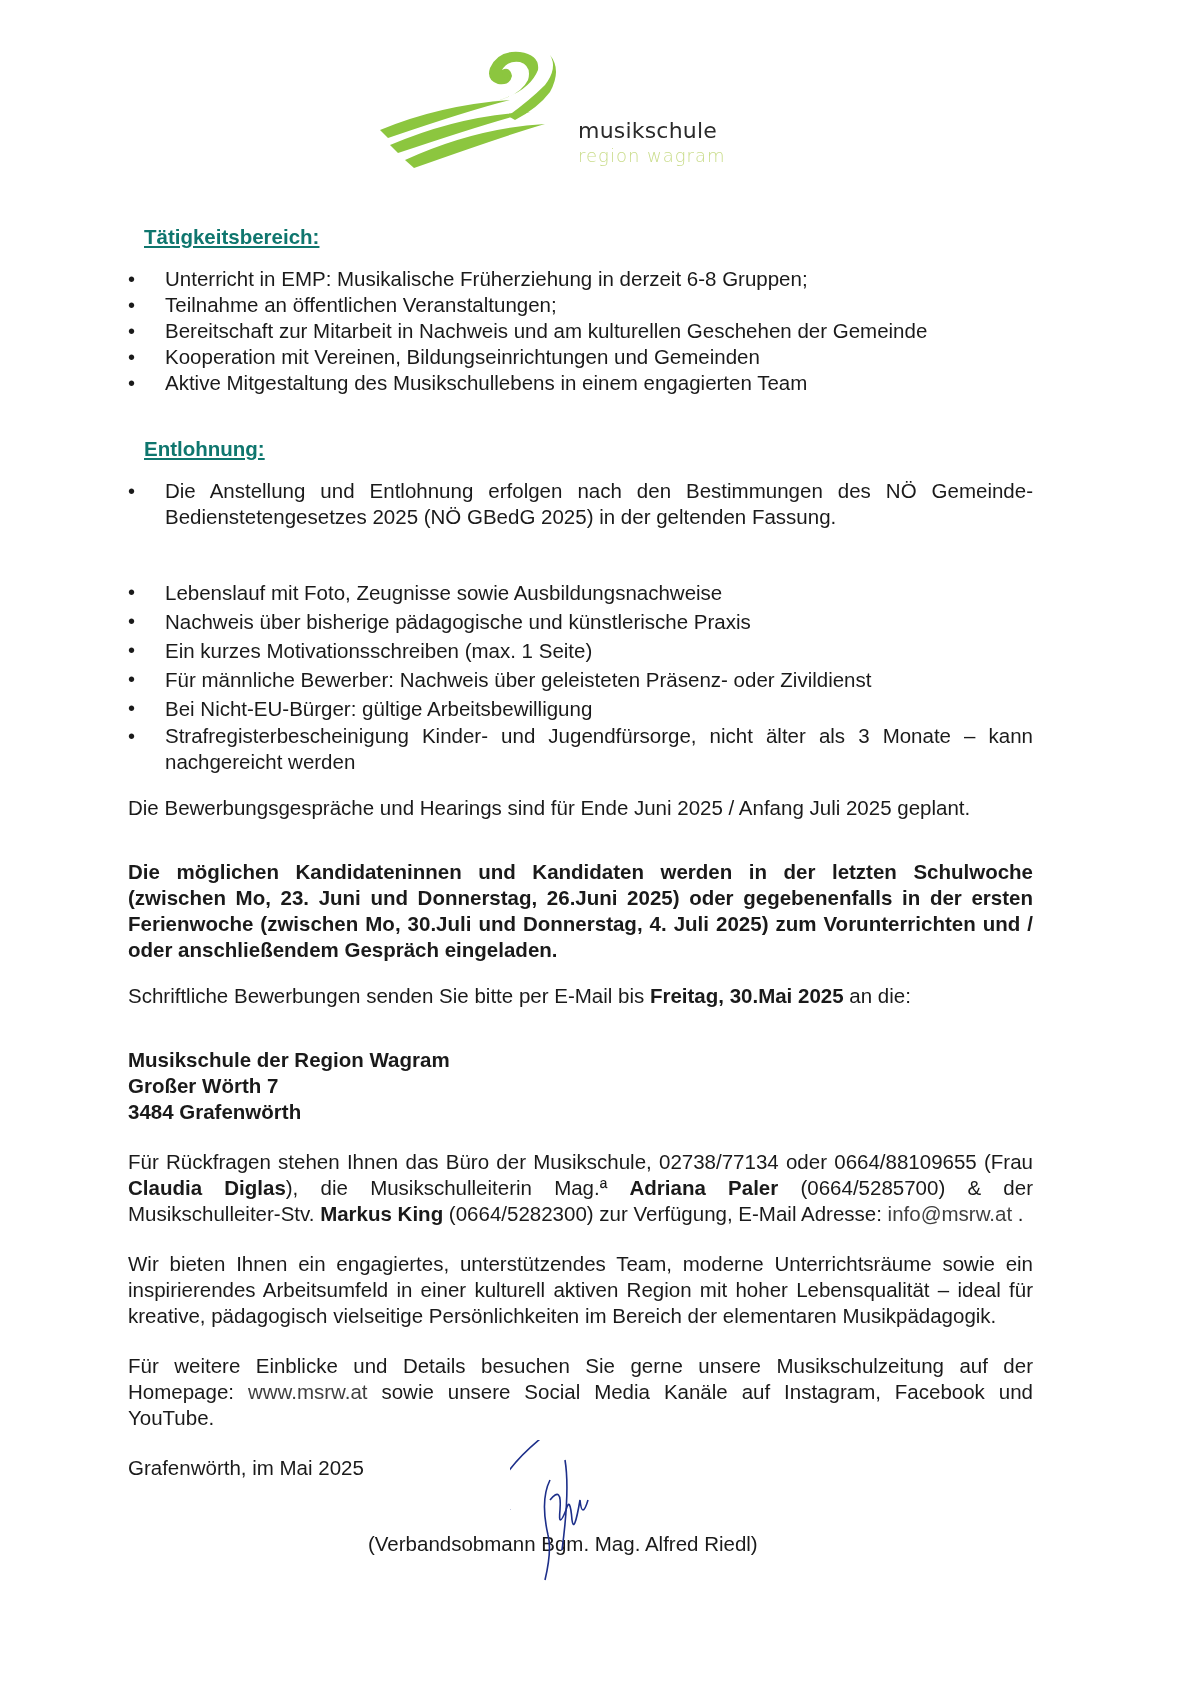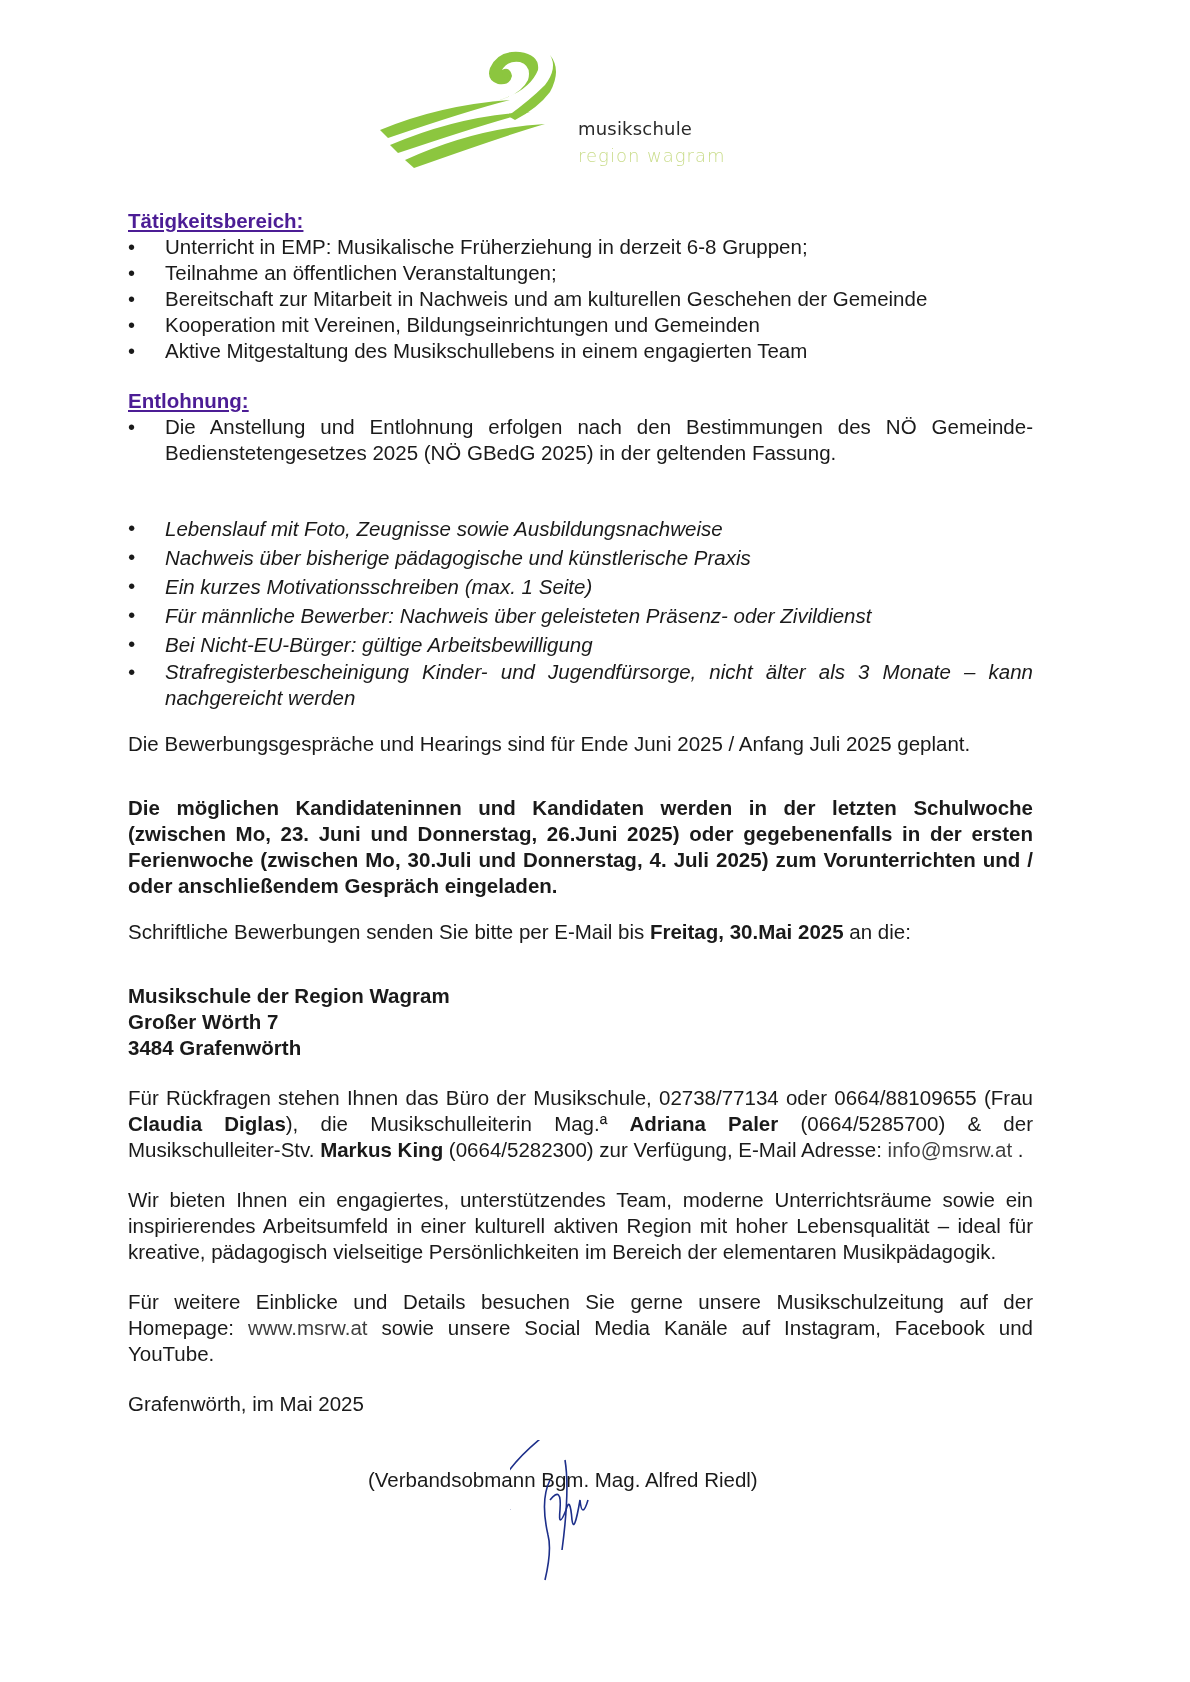--- a/index.html
+++ b/index.html
@@ -1,22 +1,22 @@
 <!DOCTYPE html>
 <html><head>
 <meta charset="utf-8">
 <style>
   html, body { margin:0; padding:0; background:#ffffff; }
   body { width:1190px; height:1682px; position:relative; overflow:hidden;
          font-family:"Liberation Sans", sans-serif; color:#1a1a1a; }
   .logo { position:absolute; left:380px; top:50px; width:360px; height:130px; }
-  .logo-text1 { position:absolute; left:578px; top:118px; font-family:"DejaVu Sans", sans-serif; font-size:18px; color:#2a2a2a; letter-spacing:0.2px; }
+  .logo-text1 { position:absolute; left:578px; top:118px; font-family:"DejaVu Sans", sans-serif; font-size:22px; color:#2a2a2a; letter-spacing:0.2px; }
   .logo-text2 { position:absolute; left:578px; top:145px; font-family:"DejaVu Sans", sans-serif; font-size:18px; color:#c9dc8a; letter-spacing:1px; font-weight:300; }
   .content { position:absolute; left:128px; top:208px; width:905px; font-size:20.5px; line-height:26px; }
-  .heading { color:#4c1d95; text-decoration:underline; font-size:20.5px; margin:0; line-height:26px; }
+  .heading { color:#0f766e; text-decoration:underline; font-size:20.5px; margin:16px; line-height:26px; }
   ul { list-style:none; margin:0; padding:0; }
   li { position:relative; padding-left:37px; text-align:justify; }
   li::before { content:"•"; position:absolute; left:0; top:0; font-size:20px; }
   p { margin:0; text-align:justify; }
   .gap-s { height:20px; }
   .gap-m { height:24px; }
   .gap-l { height:48px; }
   .bold { font-weight:bold;margin-top:18px; }
   .ul { }
   .link { color:#404040; }
@@ -46,21 +46,21 @@
     <li>Bereitschaft zur Mitarbeit in Nachweis und am kulturellen Geschehen der Gemeinde</li>
     <li>Kooperation mit Vereinen, Bildungseinrichtungen und Gemeinden</li>
     <li>Aktive Mitgestaltung des Musikschullebens in einem engagierten Team</li>
   </ul>
   <div class="gap-m"></div>
   <h3 class="heading">Entlohnung:</h3>
   <ul>
     <li>Die Anstellung und Entlohnung erfolgen nach den Bestimmungen des NÖ Gemeinde-Bedienstetengesetzes 2025 (NÖ GBedG 2025) in der geltenden Fassung.</li>
   </ul>
   <div class="gap-l"></div>
-  <ul style="line-height:29px;font-style:italic;">
+  <ul style="line-height:29px;">
     <li>Lebenslauf mit Foto, Zeugnisse sowie Ausbildungsnachweise</li>
     <li>Nachweis über bisherige pädagogische und künstlerische Praxis</li>
     <li>Ein kurzes Motivationsschreiben (max. 1 Seite)</li>
     <li>Für männliche Bewerber: Nachweis über geleisteten Präsenz- oder Zivildienst</li>
     <li>Bei Nicht-EU-Bürger: gültige Arbeitsbewilligung</li>
     <li style="line-height:26px;">Strafregisterbescheinigung Kinder- und Jugendfürsorge, nicht älter als 3 Monate – kann nachgereicht werden</li>
   </ul>
   <div class="gap-s"></div>
   <p>Die Bewerbungsgespräche und Hearings sind für Ende Juni 2025 / Anfang Juli 2025 geplant.</p>
   <div class="gap-s"></div>

